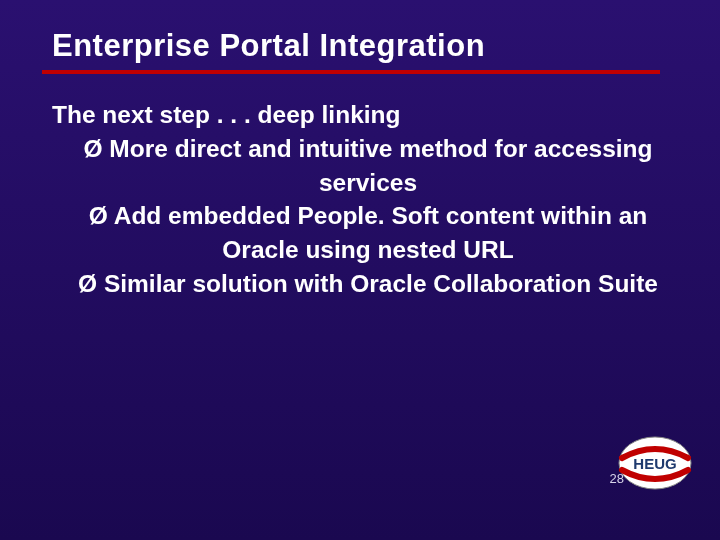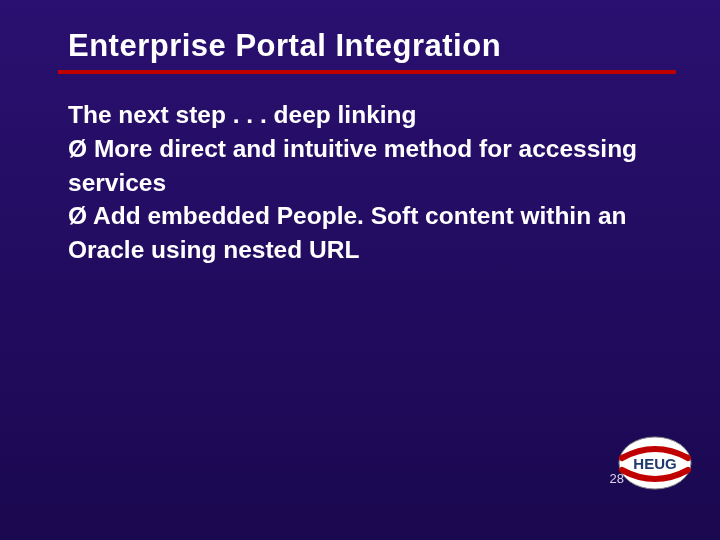--- a/index.html
+++ b/index.html
@@ -8,21 +8,21 @@
     background: #1e0a5a;
     background: linear-gradient(to bottom, #2a1070 0%, #1a0850 100%);
     font-family: Verdana, Arial, sans-serif;
     color: #ffffff;
     position: relative;
     overflow: hidden;
   }
   .slide {
     width: 720px;
     height: 540px;
-    padding: 28px 36px 0 68px;
+    padding: 28px 36px 0 52px;
     position: relative;
   }
   .title {
     color: #ffffff;
     font-size: 31px;
     font-weight: bold;
     margin-bottom: 6px;
     letter-spacing: 0.5px;
   }
   .rule {
@@ -36,20 +36,21 @@
     font-size: 24.5px;
     font-weight: bold;
     line-height: 1.38;
     color: #ffffff;
   }
   .lead {
     margin-bottom: 0;
   }
   .bullet-block {
     margin-bottom: 0;
+    text-align: center;
   }
   .bullet-marker {
     display: inline;
   }
   .page-num {
     position: absolute;
     right: 96px;
     bottom: 54px;
     font-size: 13px;
     color: #d8d4ea;
@@ -78,20 +79,24 @@
     <div class="bullet-block">
       <span class="bullet-marker">Ø</span>
       <span>More direct and intuitive method for accessing services</span>
     </div>
 
     <div class="bullet-block">
       <span class="bullet-marker">Ø</span>
       <span>Add embedded People. Soft content within an Oracle using nested URL</span>
     </div>
 
+    <div class="bullet-block">
+      <span class="bullet-marker">Ø</span>
+      <span>Similar solution with Oracle Collaboration Suite</span>
+    </div>
   </div>
 
   <div class="page-num">28</div>
 
   <div class="logo">
     <svg viewBox="0 0 78 58">
       <ellipse cx="39" cy="29" rx="36" ry="26" fill="#ffffff" stroke="#888" stroke-width="1"></ellipse>
       <path d="M 6 24 Q 39 6 72 24" fill="none" stroke="#c00000" stroke-width="6" stroke-linecap="round"></path>
       <path d="M 6 36 Q 39 54 72 36" fill="none" stroke="#c00000" stroke-width="6" stroke-linecap="round"></path>
       <text x="39" y="35" text-anchor="middle" font-family="Arial" font-size="15" font-weight="bold" fill="#1e3a6e">HEUG</text>

